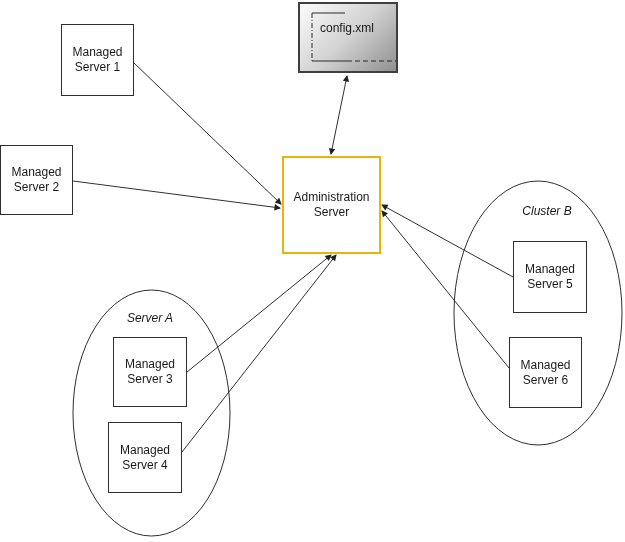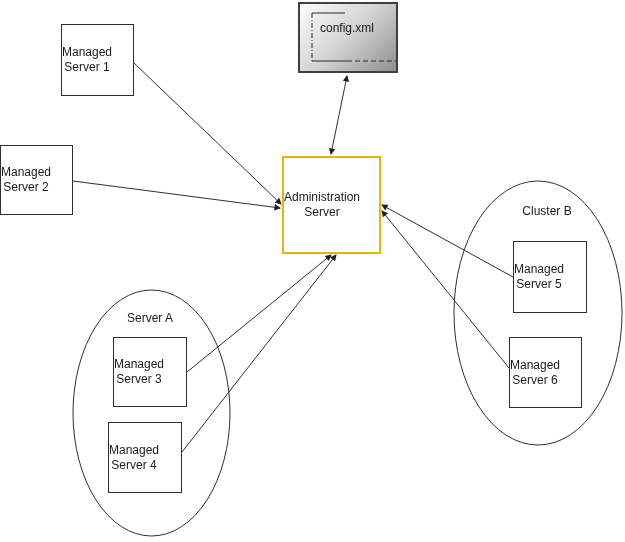--- a/index.html
+++ b/index.html
@@ -15,20 +15,21 @@
     background: #ffffff;
     overflow: hidden;
   }
   .node {
     position: absolute;
     box-sizing: border-box;
     background: #ffffff;
     border: 1px solid #2f2f2f;
     display: flex;
     align-items: center;
+    justify-content: center;
     text-align: center;
     font-size: 12px;
     line-height: 15px;
     color: #1a1a1a;
     z-index: 2;
   }
   .node .label { white-space: pre-line; }
   .node.admin {
     border: 2px solid #eab308;
   }
@@ -42,20 +43,21 @@
     margin: 17px 0 0 20px;
     white-space: nowrap;
   }
   .cluster-label {
     position: absolute;
     transform: translate(-50%, -50%);
     font-size: 12px;
     color: #1a1a1a;
     white-space: nowrap;
     z-index: 2;
+    font-style: italic;
   }
   
   .ms1   { left: 61px;  top: 24px;  width: 73px; height: 72px; }
   .ms2   { left: 0px;   top: 145px; width: 73px; height: 70px; }
   .ms3   { left: 113px; top: 337px; width: 74px; height: 70px; }
   .ms4   { left: 108px; top: 422px; width: 74px; height: 71px; }
   .ms5   { left: 513px; top: 241px; width: 74px; height: 72px; }
   .ms6   { left: 509px; top: 337px; width: 73px; height: 71px; }
   .admin { left: 282px; top: 156px; width: 99px; height: 98px; }
   .config{ left: 298px; top: 2px;   width: 100px; height: 71px; }

